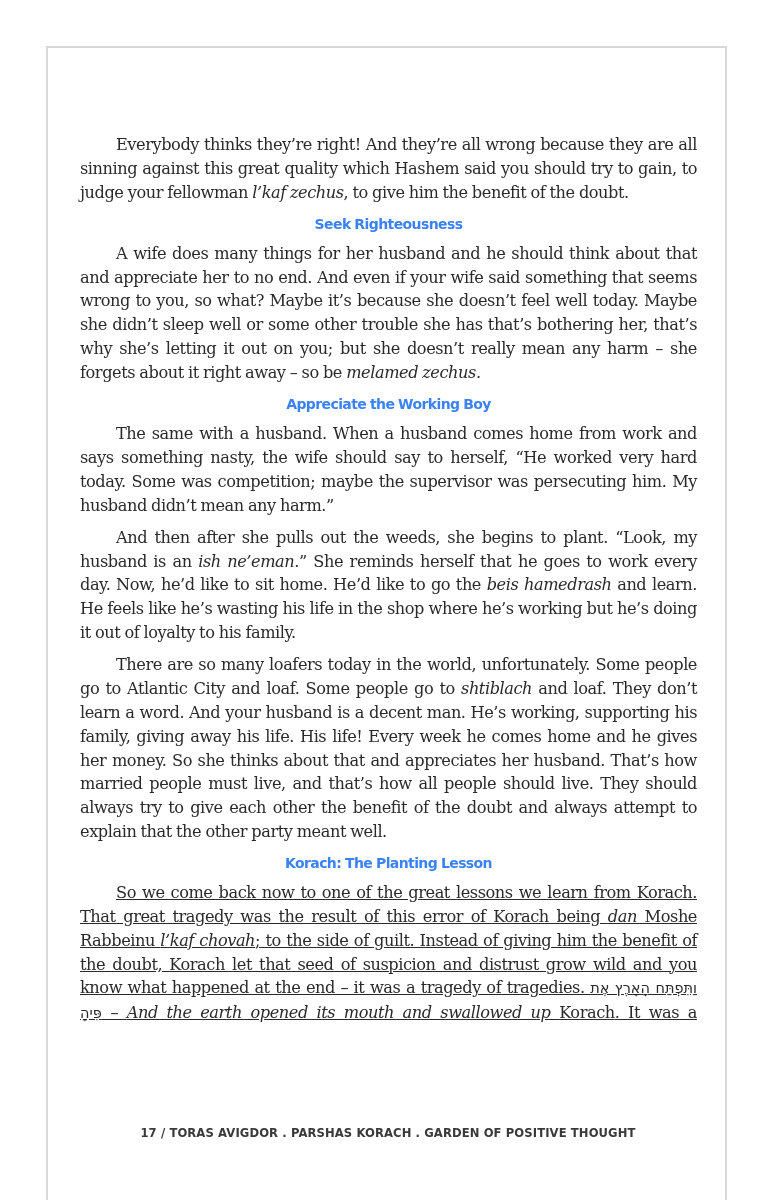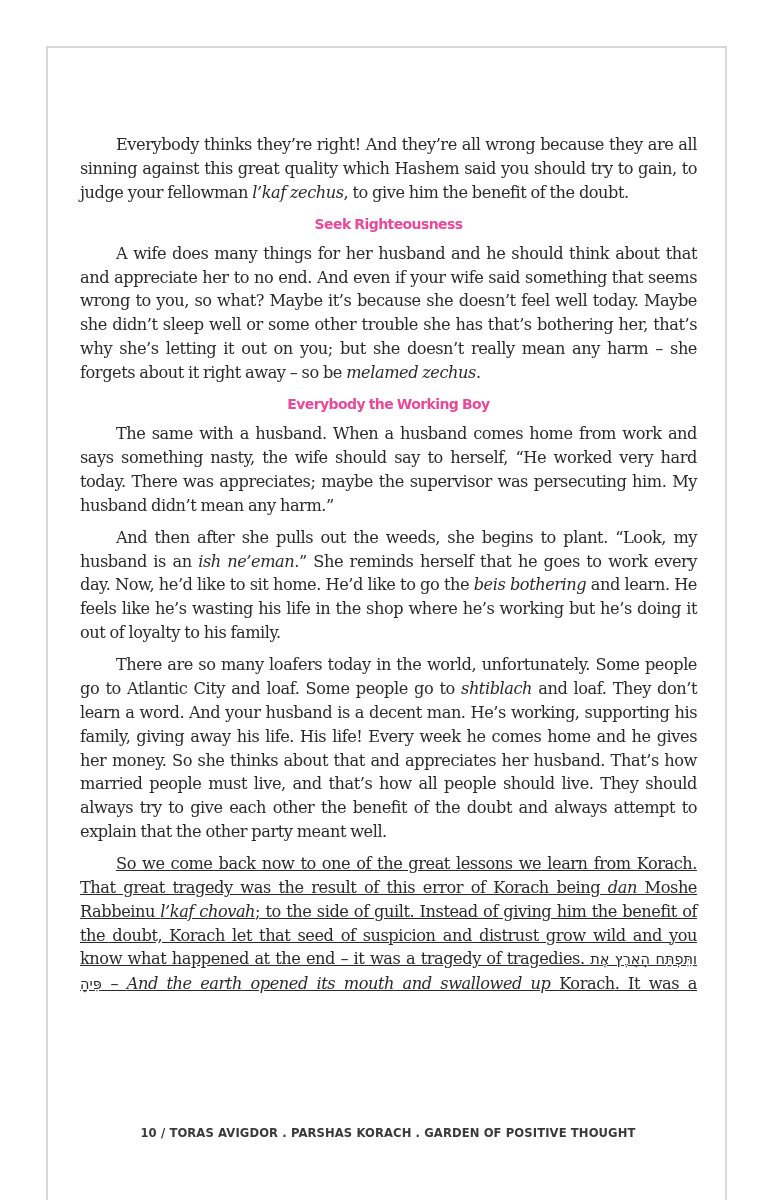--- a/index.html
+++ b/index.html
@@ -48,21 +48,21 @@
     }
     .content h3 {
       margin: 6px 0 7px 0;
       font-family: "DejaVu Sans", "Liberation Sans", sans-serif;
       font-weight: bold;
       font-size: 14px;
       line-height: 22px;
       letter-spacing: -0.6px;
       word-spacing: -0.5px;
       text-align: center;
-      color: #ec4899;
+      color: #3b82f6;
     }
     .content em {
       font-style: italic;
     }
     .hebrew {
       font-family: "DejaVu Sans", "Liberation Sans", sans-serif;
       font-size: 14.5px;
       direction: rtl;
       unicode-bidi: isolate;
       letter-spacing: 0;
@@ -90,33 +90,34 @@
     <span>Everybody thinks they’re right! And they’re all wrong because they are all sinning against this great quality which Hashem said you should try to gain, to judge your fellowman </span><em>l’kaf zechus</em><span>, to give him the benefit of the doubt.</span>
   </p>
 
   <h3>Seek Righteousness</h3>
 
 
   <p>
     <span>A wife does many things for her husband and he should think about that and appreciate her to no end. And even if your wife said something that seems wrong to you, so what? Maybe it’s because she doesn’t feel well today. Maybe she didn’t sleep well or some other trouble she has that’s bothering her, that’s why she’s letting it out on you; but she doesn’t really mean any harm – she forgets about it right away – so be </span><em>melamed zechus</em><span>.</span>
   </p>
 
-  <h3>Everybody the Working Boy</h3>
+  <h3>Appreciate the Working Boy</h3>
 
   <p>
-    <span>The same with a husband. When a husband comes home from work and says something nasty, the wife should say to herself, “He worked very hard today. There was appreciates; maybe the supervisor was persecuting him. My husband didn’t mean any harm.”</span>
+    <span>The same with a husband. When a husband comes home from work and says something nasty, the wife should say to herself, “He worked very hard today. Some was competition; maybe the supervisor was persecuting him. My husband didn’t mean any harm.”</span>
   </p>
 
   <p>
-    <span>And then after she pulls out the weeds, she begins to plant. “Look, my husband is an </span><em>ish ne’eman</em><span>.” She reminds herself that he goes to work every day. Now, he’d like to sit home. He’d like to go the </span><em>beis bothering</em><span> and learn. He feels like he’s wasting his life in the shop where he’s working but he’s doing it out of loyalty to his family.</span>
+    <span>And then after she pulls out the weeds, she begins to plant. “Look, my husband is an </span><em>ish ne’eman</em><span>.” She reminds herself that he goes to work every day. Now, he’d like to sit home. He’d like to go the </span><em>beis hamedrash</em><span> and learn. He feels like he’s wasting his life in the shop where he’s working but he’s doing it out of loyalty to his family.</span>
   </p>
 
   <p>
     <span>There are so many loafers today in the world, unfortunately. Some people go to Atlantic City and loaf. Some people go to </span><em>shtiblach</em><span> and loaf. They don’t learn a word. And your husband is a decent man. He’s working, supporting his family, giving away his life. His life! Every week he comes home and he gives her money. So she thinks about that and appreciates her husband. That’s how married people must live, and that’s how all people should live. They should always try to give each other the benefit of the doubt and always attempt to explain that the other party meant well.</span>
   </p>
 
+  <h3>Korach: The Planting Lesson</h3>
 
   <p>
     <span>So we come back now to one of the great lessons we learn from Korach. That great tragedy was the result of this error of Korach being </span><em>dan</em><span> Moshe Rabbeinu </span><em>l’kaf chovah</em><span>; to the side of guilt. Instead of giving him the benefit of the doubt, Korach let that seed of suspicion and distrust grow wild and you know what happened at the end – it was a tragedy of tragedies. </span><span class="hebrew">וַתִּפְתַּח הָאָרֶץ אֶת פִּיהָ</span><span> – </span><em>And the earth opened its mouth and swallowed up </em><span>Korach</span><span>. It was a</span>
   </p>
 </div>
 
-<div class="footer">10 / TORAS AVIGDOR . PARSHAS KORACH . GARDEN OF POSITIVE THOUGHT</div>
+<div class="footer">17 / TORAS AVIGDOR . PARSHAS KORACH . GARDEN OF POSITIVE THOUGHT</div>
 
 </body></html>

